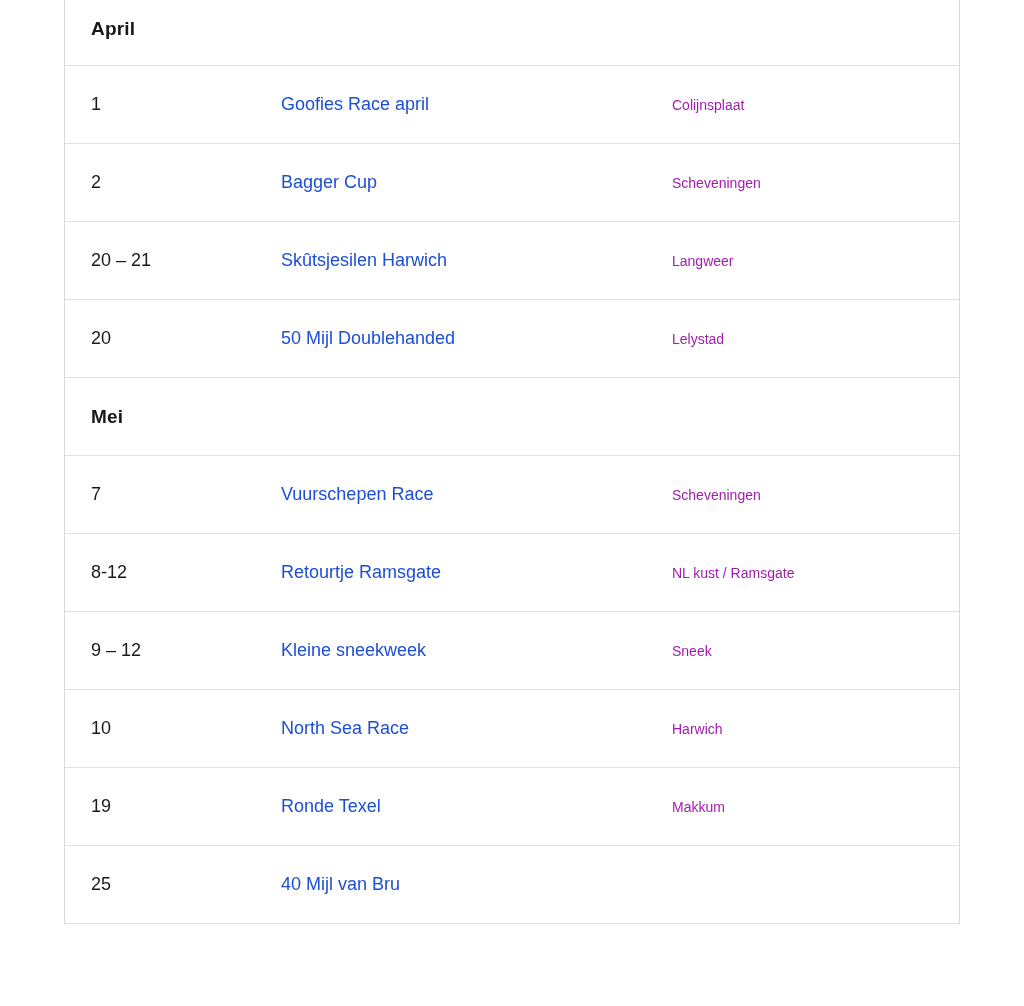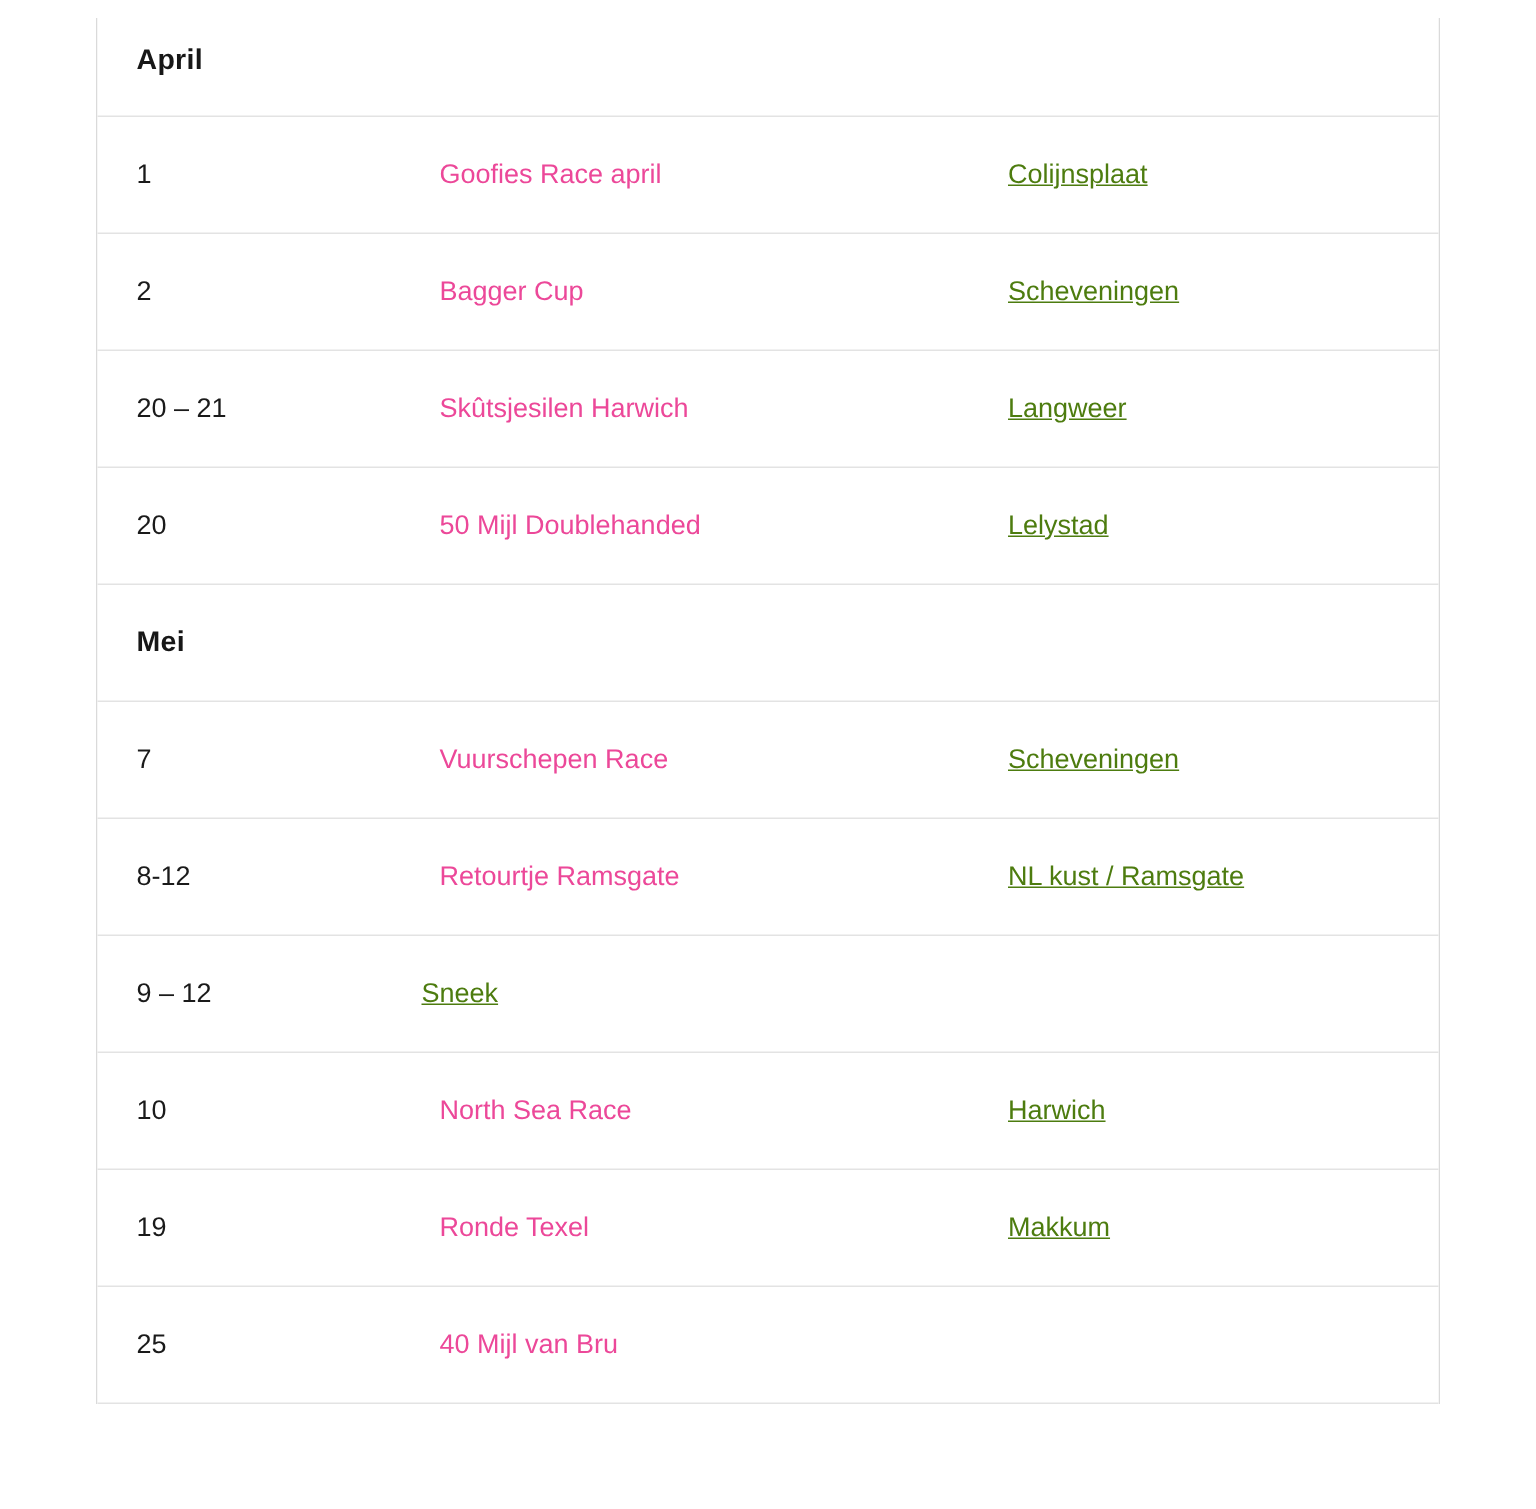--- a/index.html
+++ b/index.html
@@ -12,21 +12,21 @@
   }
   .page {
     position: relative;
     width: 1024px;
     height: 1006px;
     background: #ffffff;
   }
   .events-table {
     position: absolute;
     left: 64px;
-    top: 12px;
+    top: 0;
     width: 896px;
     border-left: 1px solid #dadada;
     border-right: 1px solid #dadada;
     background: #ffffff;
   }
   .row {
     display: grid;
     grid-template-columns: 190px 391px 1fr;
     align-items: center;
     height: 78px;
@@ -46,29 +46,27 @@
     letter-spacing: 0.2px;
   }
   .date-cell {
     font-size: 18px;
     color: #1a1a1a;
   }
   .name-cell {
     font-size: 18px;
   }
   .event-link {
-    color: #ec4899;
+    color: #1d4ed8;
     text-decoration: none;
     cursor: pointer;
-    margin-left: 12px;
   }
   .loc-cell {
-    font-size: 18px;
-    color: #4d7c0f;
-    text-decoration: underline;
+    font-size: 14px;
+    color: #a21caf;
   }
 </style>
 </head>
 <body>
 
 <div class="page">
   <div class="events-table">
       <div class="row month-row first-row">
     <div class="month-label">April</div>
   </div>
@@ -112,20 +110,23 @@
   </div>
       <div class="row event-row">
     <div class="date-cell">8-12</div>
     <div class="name-cell">
       <a class="event-link">Retourtje Ramsgate</a>
     </div>
     <div class="loc-cell">NL kust / Ramsgate</div>
   </div>
       <div class="row event-row">
     <div class="date-cell">9 – 12</div>
+    <div class="name-cell">
+      <a class="event-link">Kleine sneekweek</a>
+    </div>
     <div class="loc-cell">Sneek</div>
   </div>
       <div class="row event-row">
     <div class="date-cell">10</div>
     <div class="name-cell">
       <a class="event-link">North Sea Race</a>
     </div>
     <div class="loc-cell">Harwich</div>
   </div>
       <div class="row event-row">

